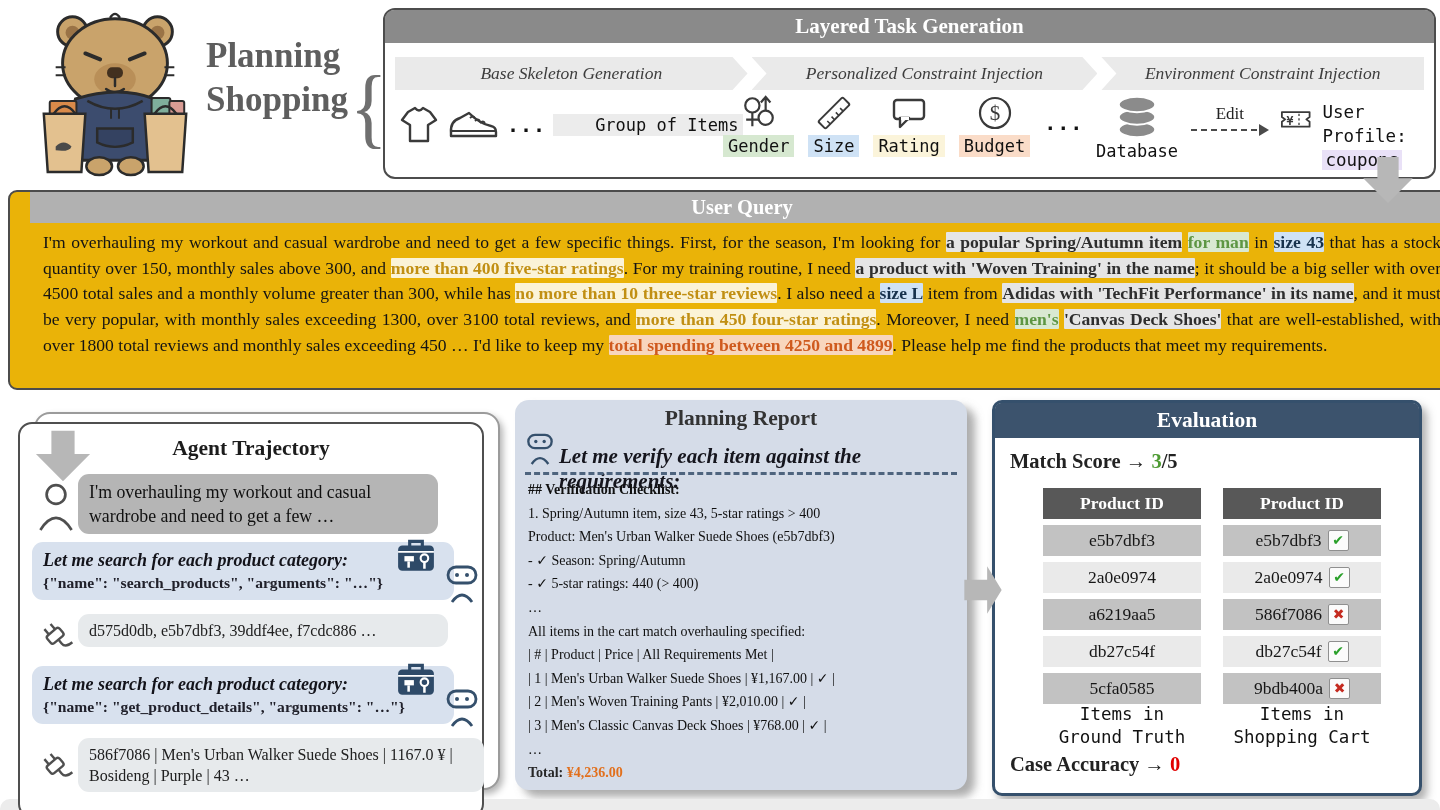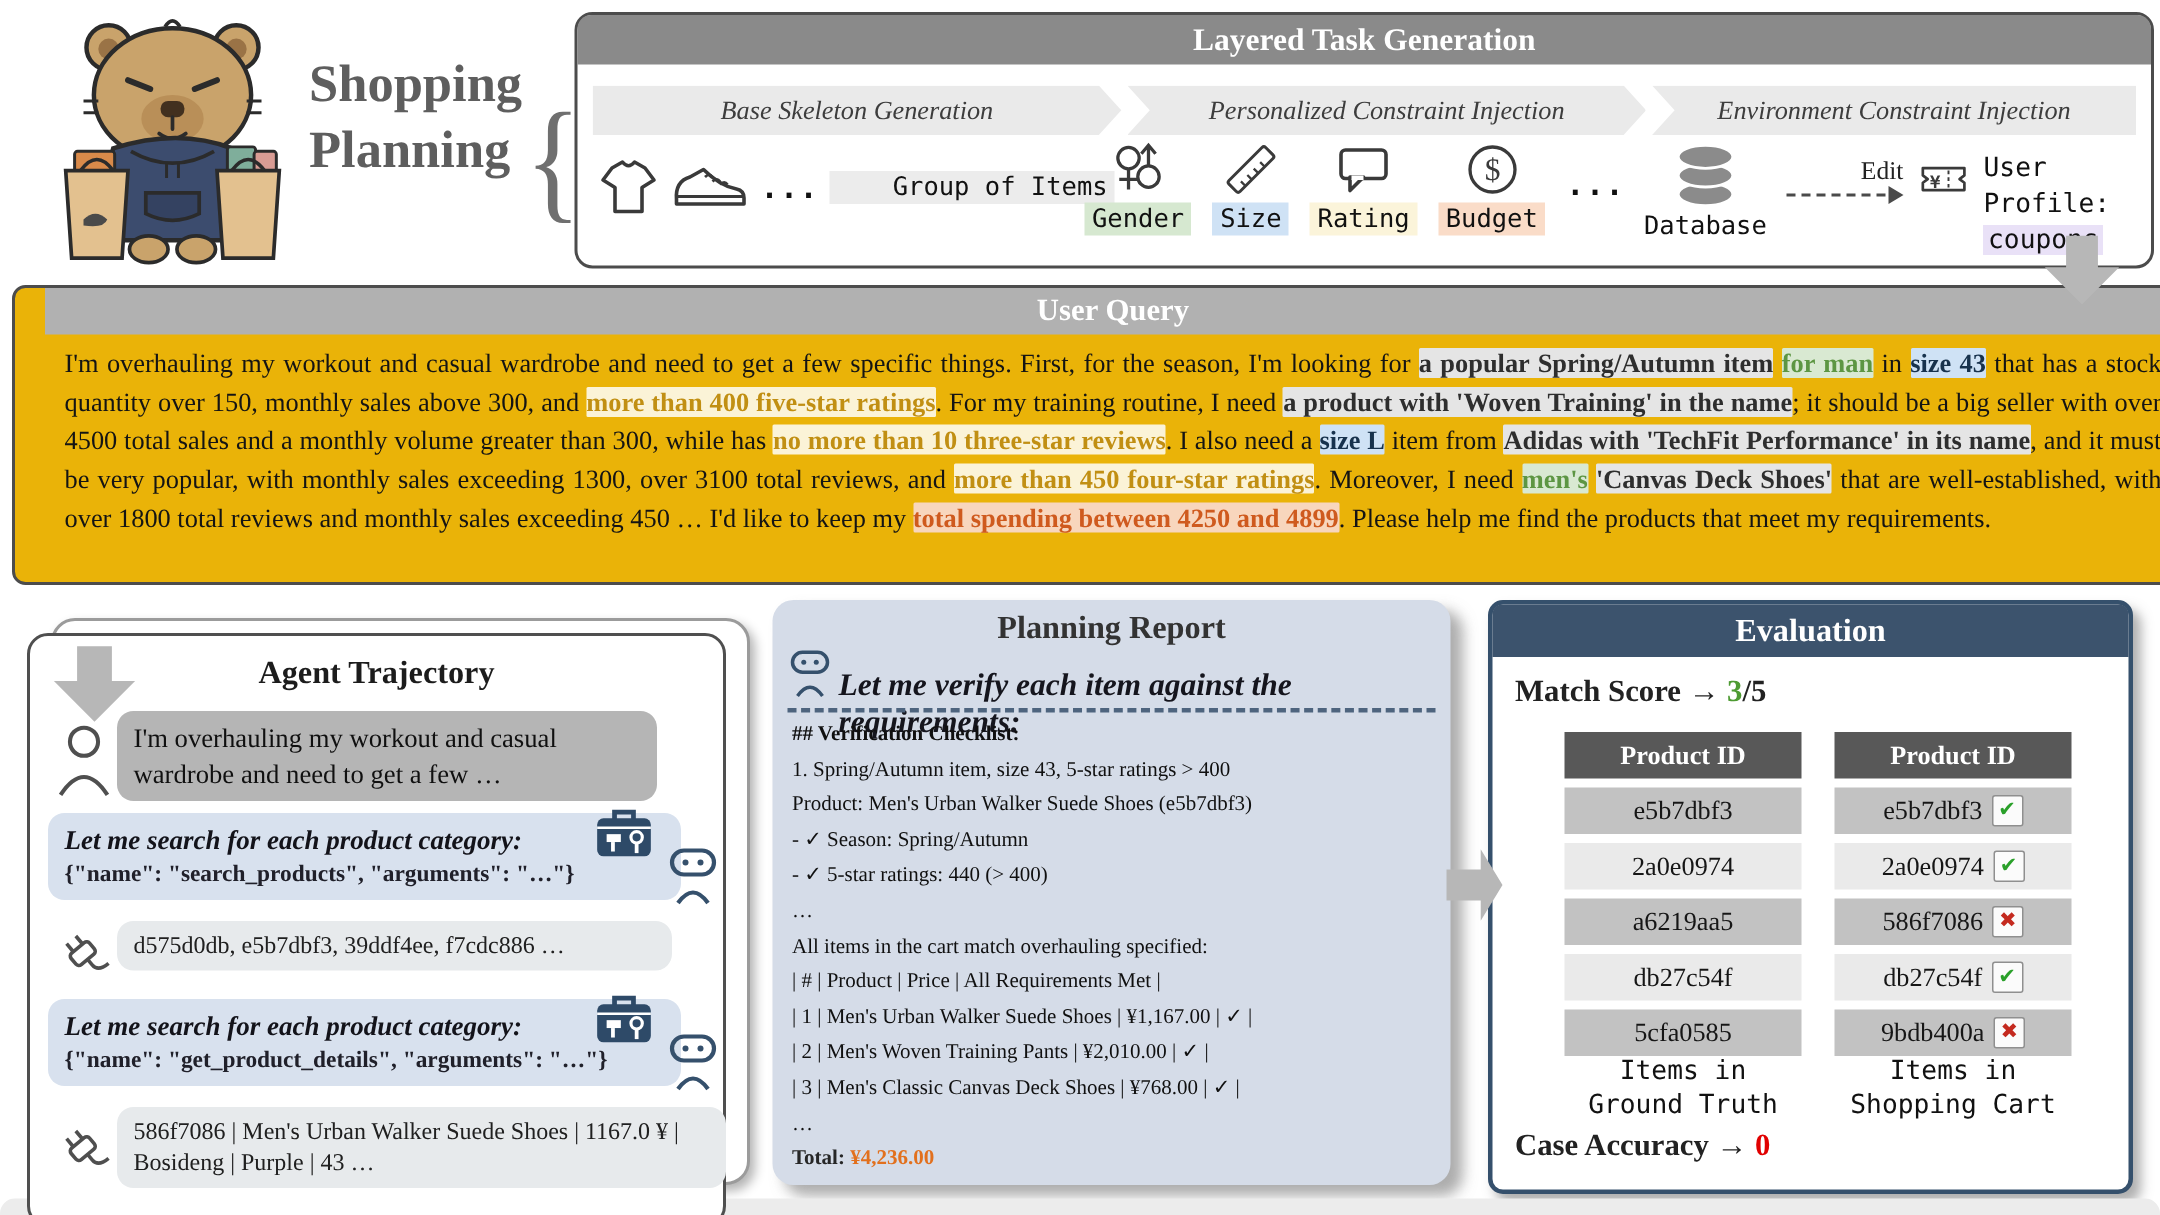--- a/index.html
+++ b/index.html
@@ -20,21 +20,21 @@
   .stage.s1{flex:1.06;clip-path:polygon(0 0,calc(100% - 15px) 0,100% 50%,calc(100% - 15px) 100%,0 100%);}
   .stage.s2{flex:1.04;clip-path:polygon(0 0,calc(100% - 15px) 0,100% 50%,calc(100% - 15px) 100%,0 100%,15px 50%);}
   .stage.s3{flex:0.97;clip-path:polygon(0 0,100% 0,100% 100%,0 100%,15px 50%);}
   #grp-skel{left:14px;top:88px;height:54px;display:flex;align-items:center;gap:7px;}
   .dots{font-family:"DejaVu Sans Mono",monospace;font-size:20px;font-weight:bold;letter-spacing:1px;}
   .chip{font-family:"DejaVu Sans Mono",monospace;font-size:17px;padding:1px 5px;color:#111;}
   #grp-cons{left:338px;top:84px;display:flex;align-items:flex-end;gap:14px;}
   .constraint{display:flex;flex-direction:column;align-items:center;gap:3px;}
   #grp-env{left:706px;top:84px;display:flex;align-items:flex-start;gap:8px;}
   .envcol{display:flex;flex-direction:column;align-items:center;}
-  #edit-block{display:flex;flex-direction:column;align-items:flex-end;margin-top:10px;}
+  #edit-block{display:flex;flex-direction:column;align-items:center;margin-top:10px;}
   #edit-label{font-size:17px;color:#222;}
   .dash-arrow{width:78px;height:12px;position:relative;}
   .dash-arrow .line{position:absolute;left:0;top:5px;width:66px;border-top:2px dashed #4a4a4a;}
   .dash-arrow .head{position:absolute;right:0;top:0;width:0;height:0;border-left:10px solid #4a4a4a;
                     border-top:6px solid transparent;border-bottom:6px solid transparent;}
   #profile-block{font-family:"DejaVu Sans Mono",monospace;font-size:17.5px;line-height:24px;margin-top:6px;}
 
   
   #uq{left:8px;top:190px;width:1424px;height:196px;border:2px solid #4c4c4c;border-radius:9px;background:#eab308;overflow:hidden;padding-left:20px;}
   #uq .hdr{height:31px;background:#b1b1b1;color:#fff;font-weight:bold;font-size:20.5px;text-align:center;line-height:31px;}
@@ -122,22 +122,22 @@
     <polygon points="28,113 70,113 66,172 32,172" fill="#e3c18f" stroke="#2b2b2b" stroke-width="2.5"></polygon>
     <path d="M38 113 q11 -15 22 0" fill="none" stroke="#2b2b2b" stroke-width="2.5"></path>
     <path d="M40 146 q8 -8 16 0 q-2 6 -16 4 z" fill="#4a4a4a"></path>
     <rect x="137" y="97" width="19" height="17" rx="2" fill="#7fae9b" stroke="#2b2b2b" stroke-width="2"></rect>
     <rect x="155" y="100" width="15" height="14" rx="2" fill="#d99c94" stroke="#2b2b2b" stroke-width="2"></rect>
     <polygon points="130,113 172,113 168,172 134,172" fill="#e3c18f" stroke="#2b2b2b" stroke-width="2.5"></polygon>
     <path d="M140 113 q11 -15 22 0" fill="none" stroke="#2b2b2b" stroke-width="2.5"></path>
   </svg>
 
   <div id="brand-title" class="abs">
+    <div>Planning</div>
     <div>Shopping</div>
-    <div>Planning</div>
   </div>
   <div id="brand-brace" class="abs">{</div>
 
   <div id="layered" class="abs">
     <div class="hdr">Layered Task Generation</div>
     <div id="stages" class="abs">
       <div class="stage s1">Base Skeleton Generation</div>
       <div class="stage s2">Personalized Constraint Injection</div>
       <div class="stage s3">Environment Constraint Injection</div>
     </div>

